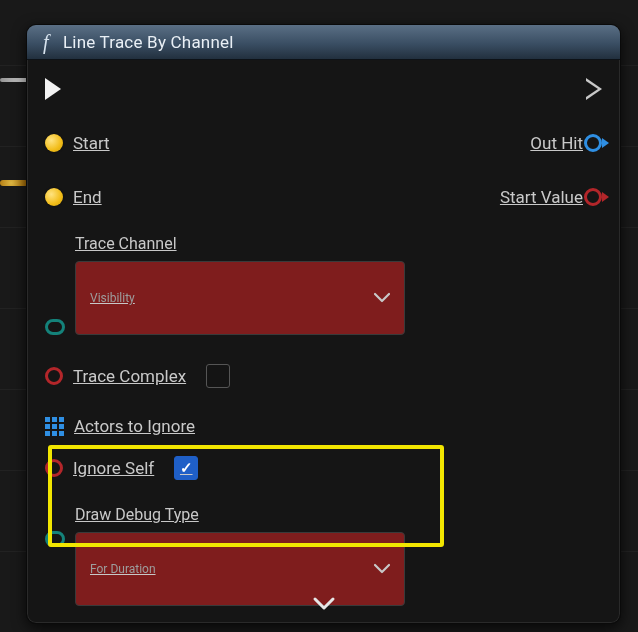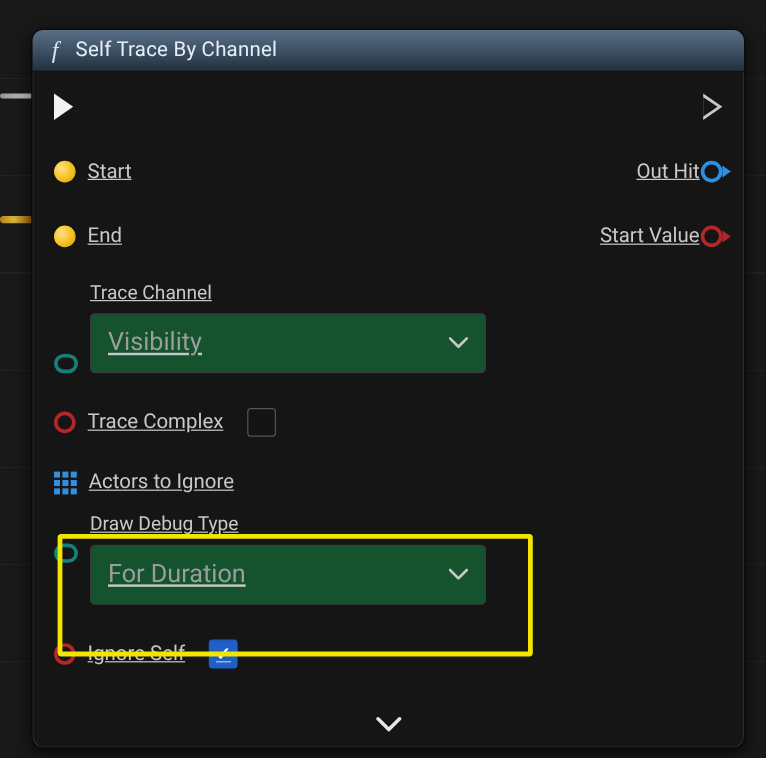--- a/index.html
+++ b/index.html
@@ -163,28 +163,28 @@
     display:grid; grid-template-columns:repeat(3,5px); grid-template-rows:repeat(3,5px);
     gap:2px;
   }
   .pin-array span{ background:#2f8fe3; width:5px;height:5px; }
 
   
   .combo {
     margin-top: 8px;
     width: 300px;
     height: 40px;
-    background:#14532d;
+    background:#7f1d1d;
     border:1px solid #3a3a3a;
     border-radius:4px;
     display:flex; align-items:center;
-    padding: 4px 14px;
+    padding: 16px 14px;
     justify-content: space-between;
     color:#9d9d9d;
-    font-size:21px;
+    font-size:12px;
   }
 
   
   .checkbox {
     width:22px;height:22px;border:1px solid #555;border-radius:3px;
     background:#141414; display:flex;align-items:center;justify-content:center;
     margin-left:10px;
   }
   .checkbox.checked {
     background:#1f5fc7;
@@ -217,21 +217,21 @@
 </head>
 <body>
 
 <div class="wire-exec"></div>
 <div class="wire-vec"></div>
 
 <div class="node">
 
   <div class="titlebar">
     <span class="f">f</span>
-    <span class="title-text">Self Trace By Channel</span>
+    <span class="title-text">Line Trace By Channel</span>
   </div>
 
   <div class="body">
 
     <div class="row exec-row">
       <div class="left-col">
         <div class="pin-exec in"></div>
       </div>
       <div class="spacer"></div>
       <div class="right-col">
@@ -304,45 +304,45 @@
             <span></span>
             <span></span>
           <span></span>
             <span></span>
             <span></span>
         </div>
         <span class="label">Actors to Ignore</span>
       </div>
     </div>
 
+    <div class="row">
+      <div class="left-col">
+        <div class="pin-bool">
+            <div class="ring"></div>
+          </div>
+        <span class="label">Ignore Self</span>
+        <div class="checkbox checked"></div>
+      </div>
+    </div>
+
     <div class="row" style="align-items:flex-start; margin-bottom:24px;">
       <div class="left-col" style="margin-top:26px;">
         <div class="pin-enum"></div>
       </div>
       <div style="margin-left:10px;">
         <div class="caption">Draw Debug Type</div>
         <div class="combo">
           <span>For Duration</span>
           <svg class="icon-chev" viewBox="0 0 16 12">
               <path d="M1 2 L8 9 L15 2" stroke="#c8c8c8" stroke-width="2.2" fill="none" stroke-linecap="round" stroke-linejoin="round"></path>
             </svg>
         </div>
       </div>
     </div>
 
-    <div class="row">
-      <div class="left-col">
-        <div class="pin-bool">
-            <div class="ring"></div>
-          </div>
-        <span class="label">Ignore Self</span>
-        <div class="checkbox checked"></div>
-      </div>
-    </div>
-
   </div>
 
   <div class="expand-row">
     <div>
       <svg viewBox="0 0 26 18">
         <path d="M4 4 L13 13 L22 4" stroke="#e6e6e6" stroke-width="3" fill="none" stroke-linecap="round" stroke-linejoin="round"></path>
       </svg>
     </div>
   </div>
 

